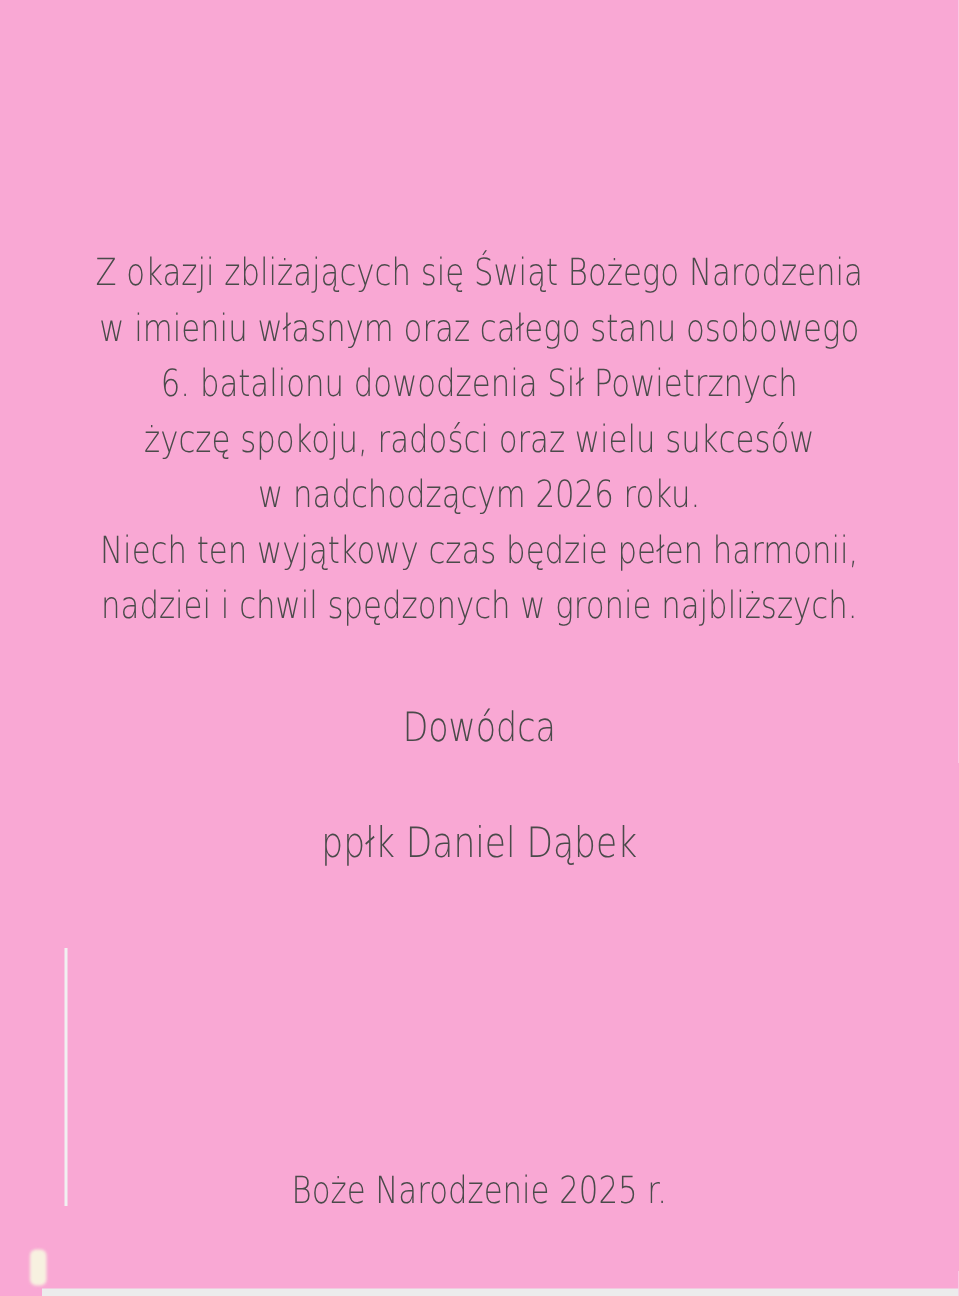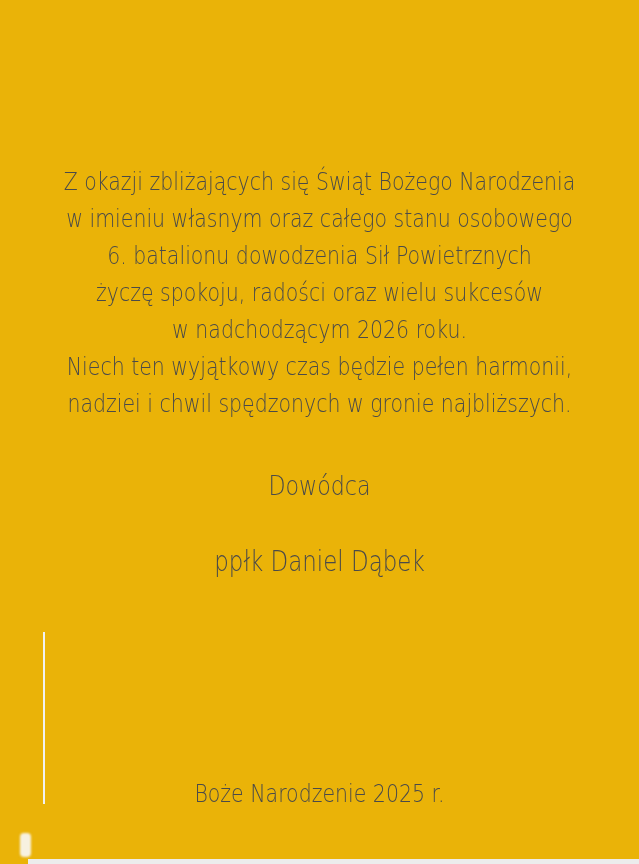--- a/index.html
+++ b/index.html
@@ -10,21 +10,21 @@
     width: 639px;
     height: 864px;
     background: #ffffff;
     overflow: hidden;
     position: relative;
     font-family: "DejaVu Sans", "Liberation Sans", sans-serif;
   }
   .page {
     position: absolute;
     inset: 0;
-    background: #eab308;
+    background: #f9a8d4;
   }
   
   .deco {
     color: #4a4a4a;
     font-weight: 300;
     transform: scaleX(0.82);
     transform-origin: 50% 50%;
     white-space: nowrap;
     text-align: center;
     letter-spacing: 0px;

